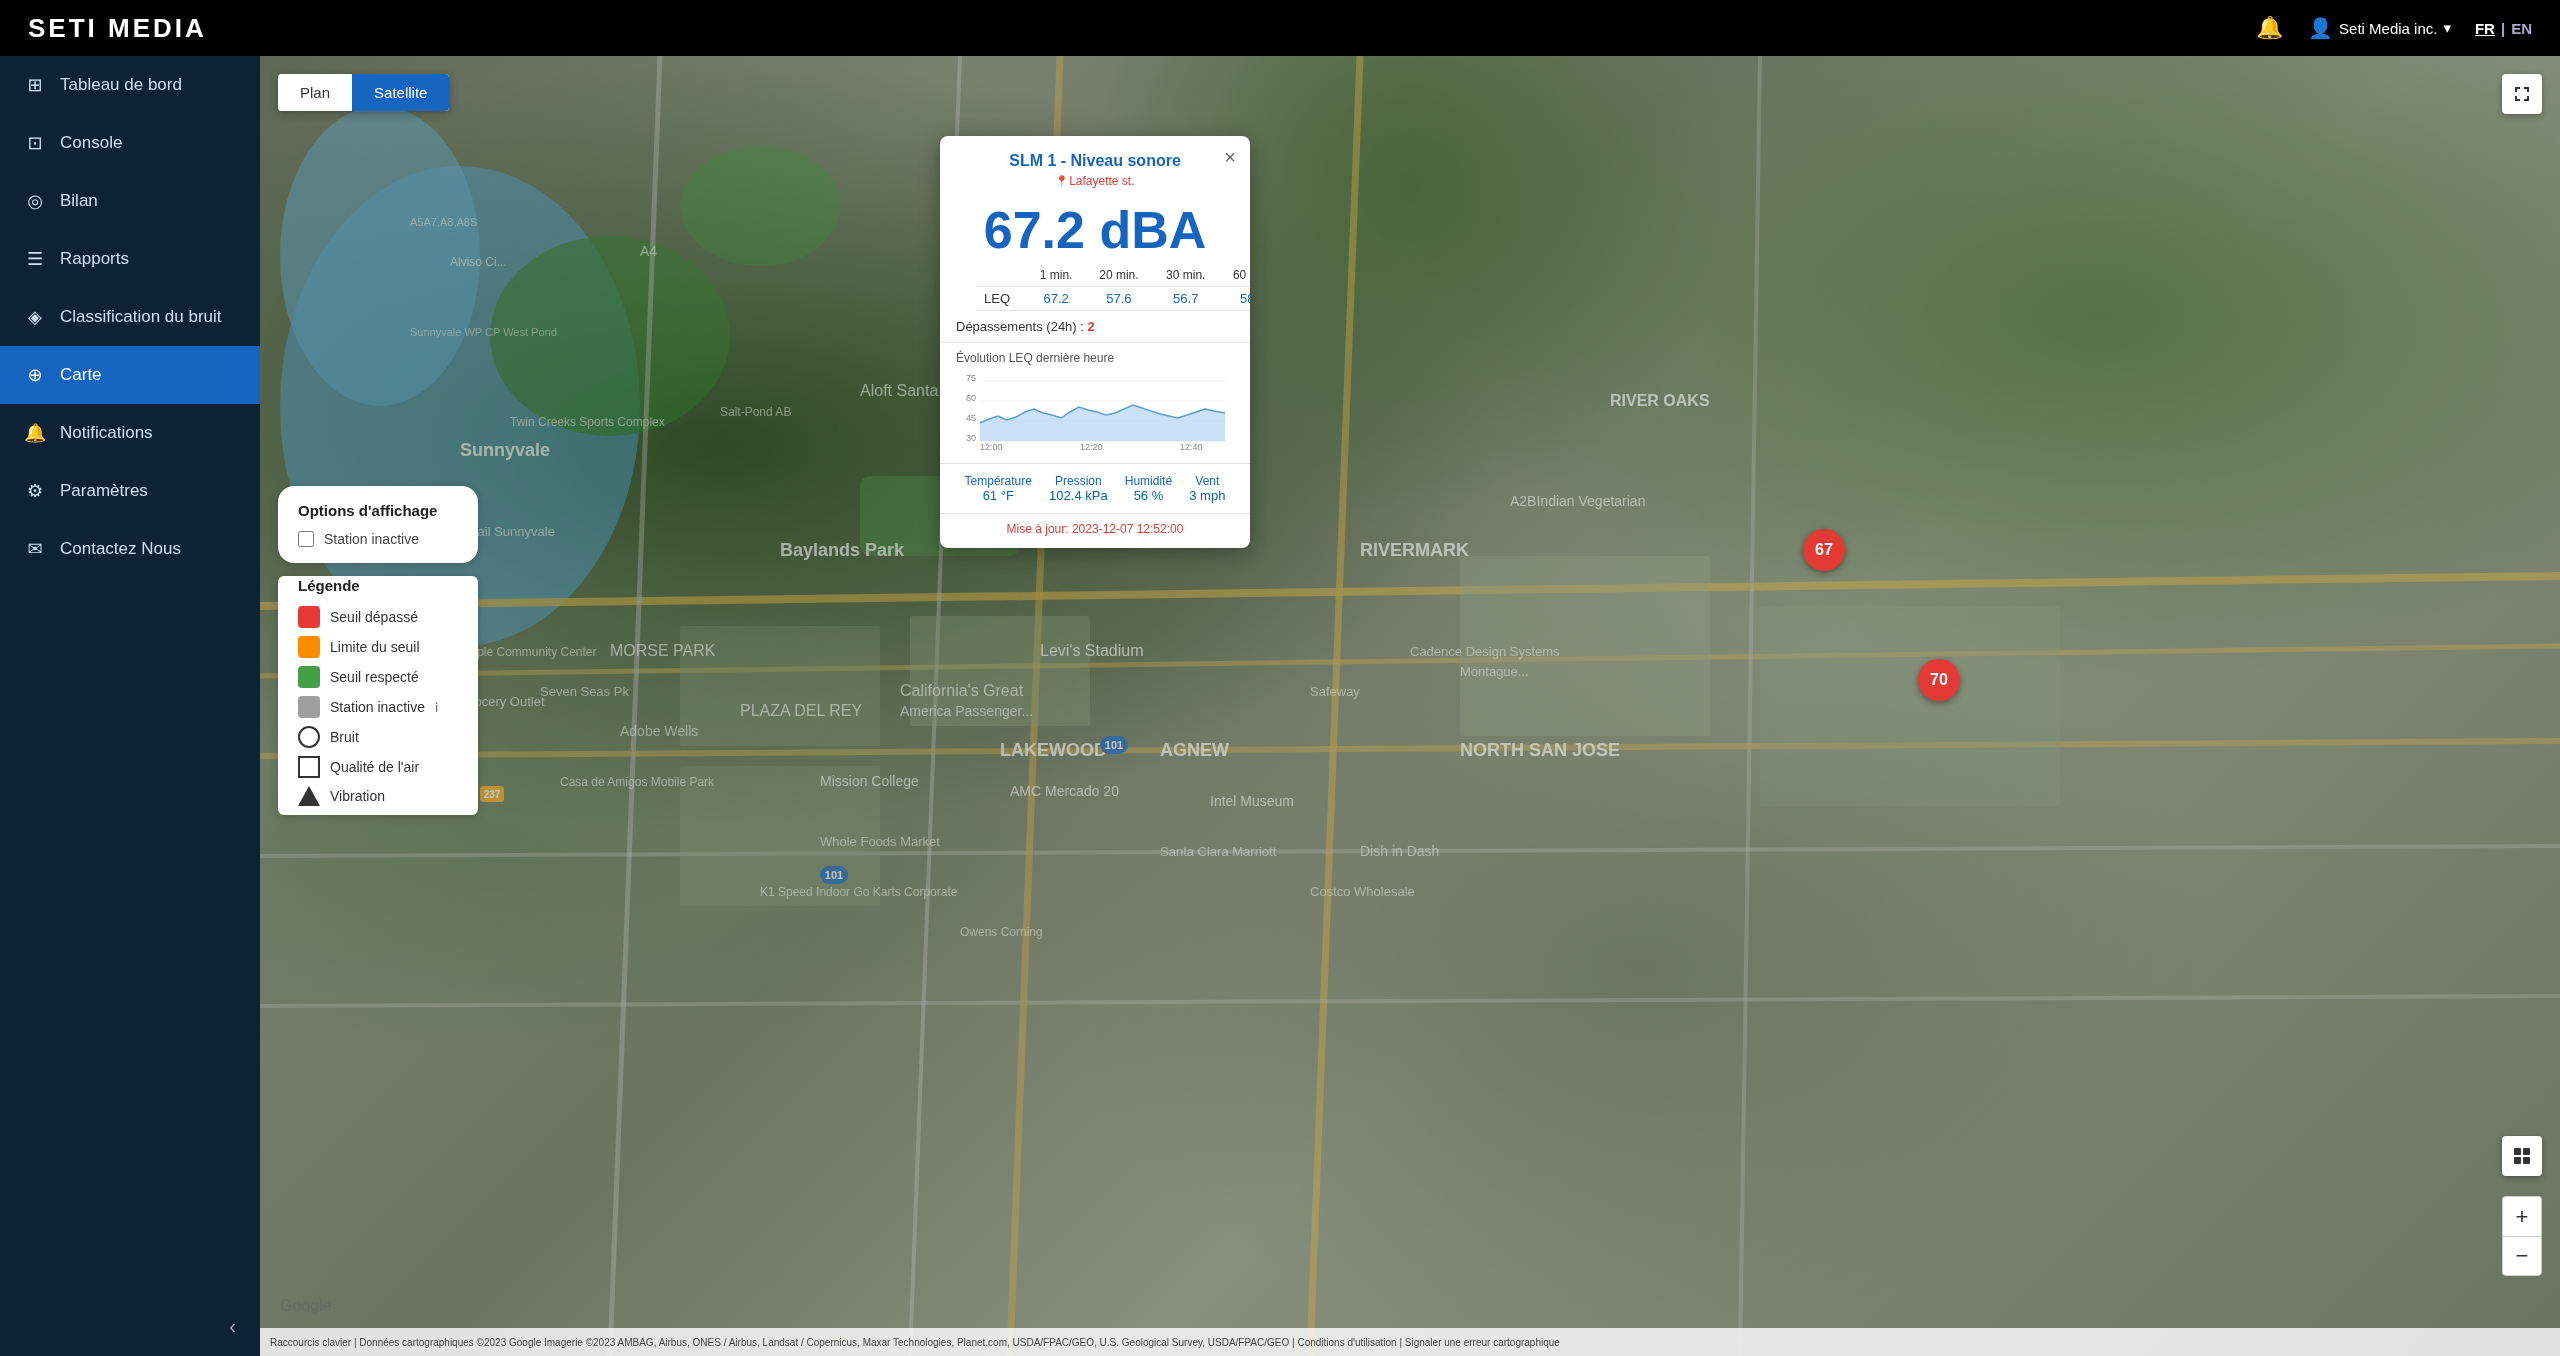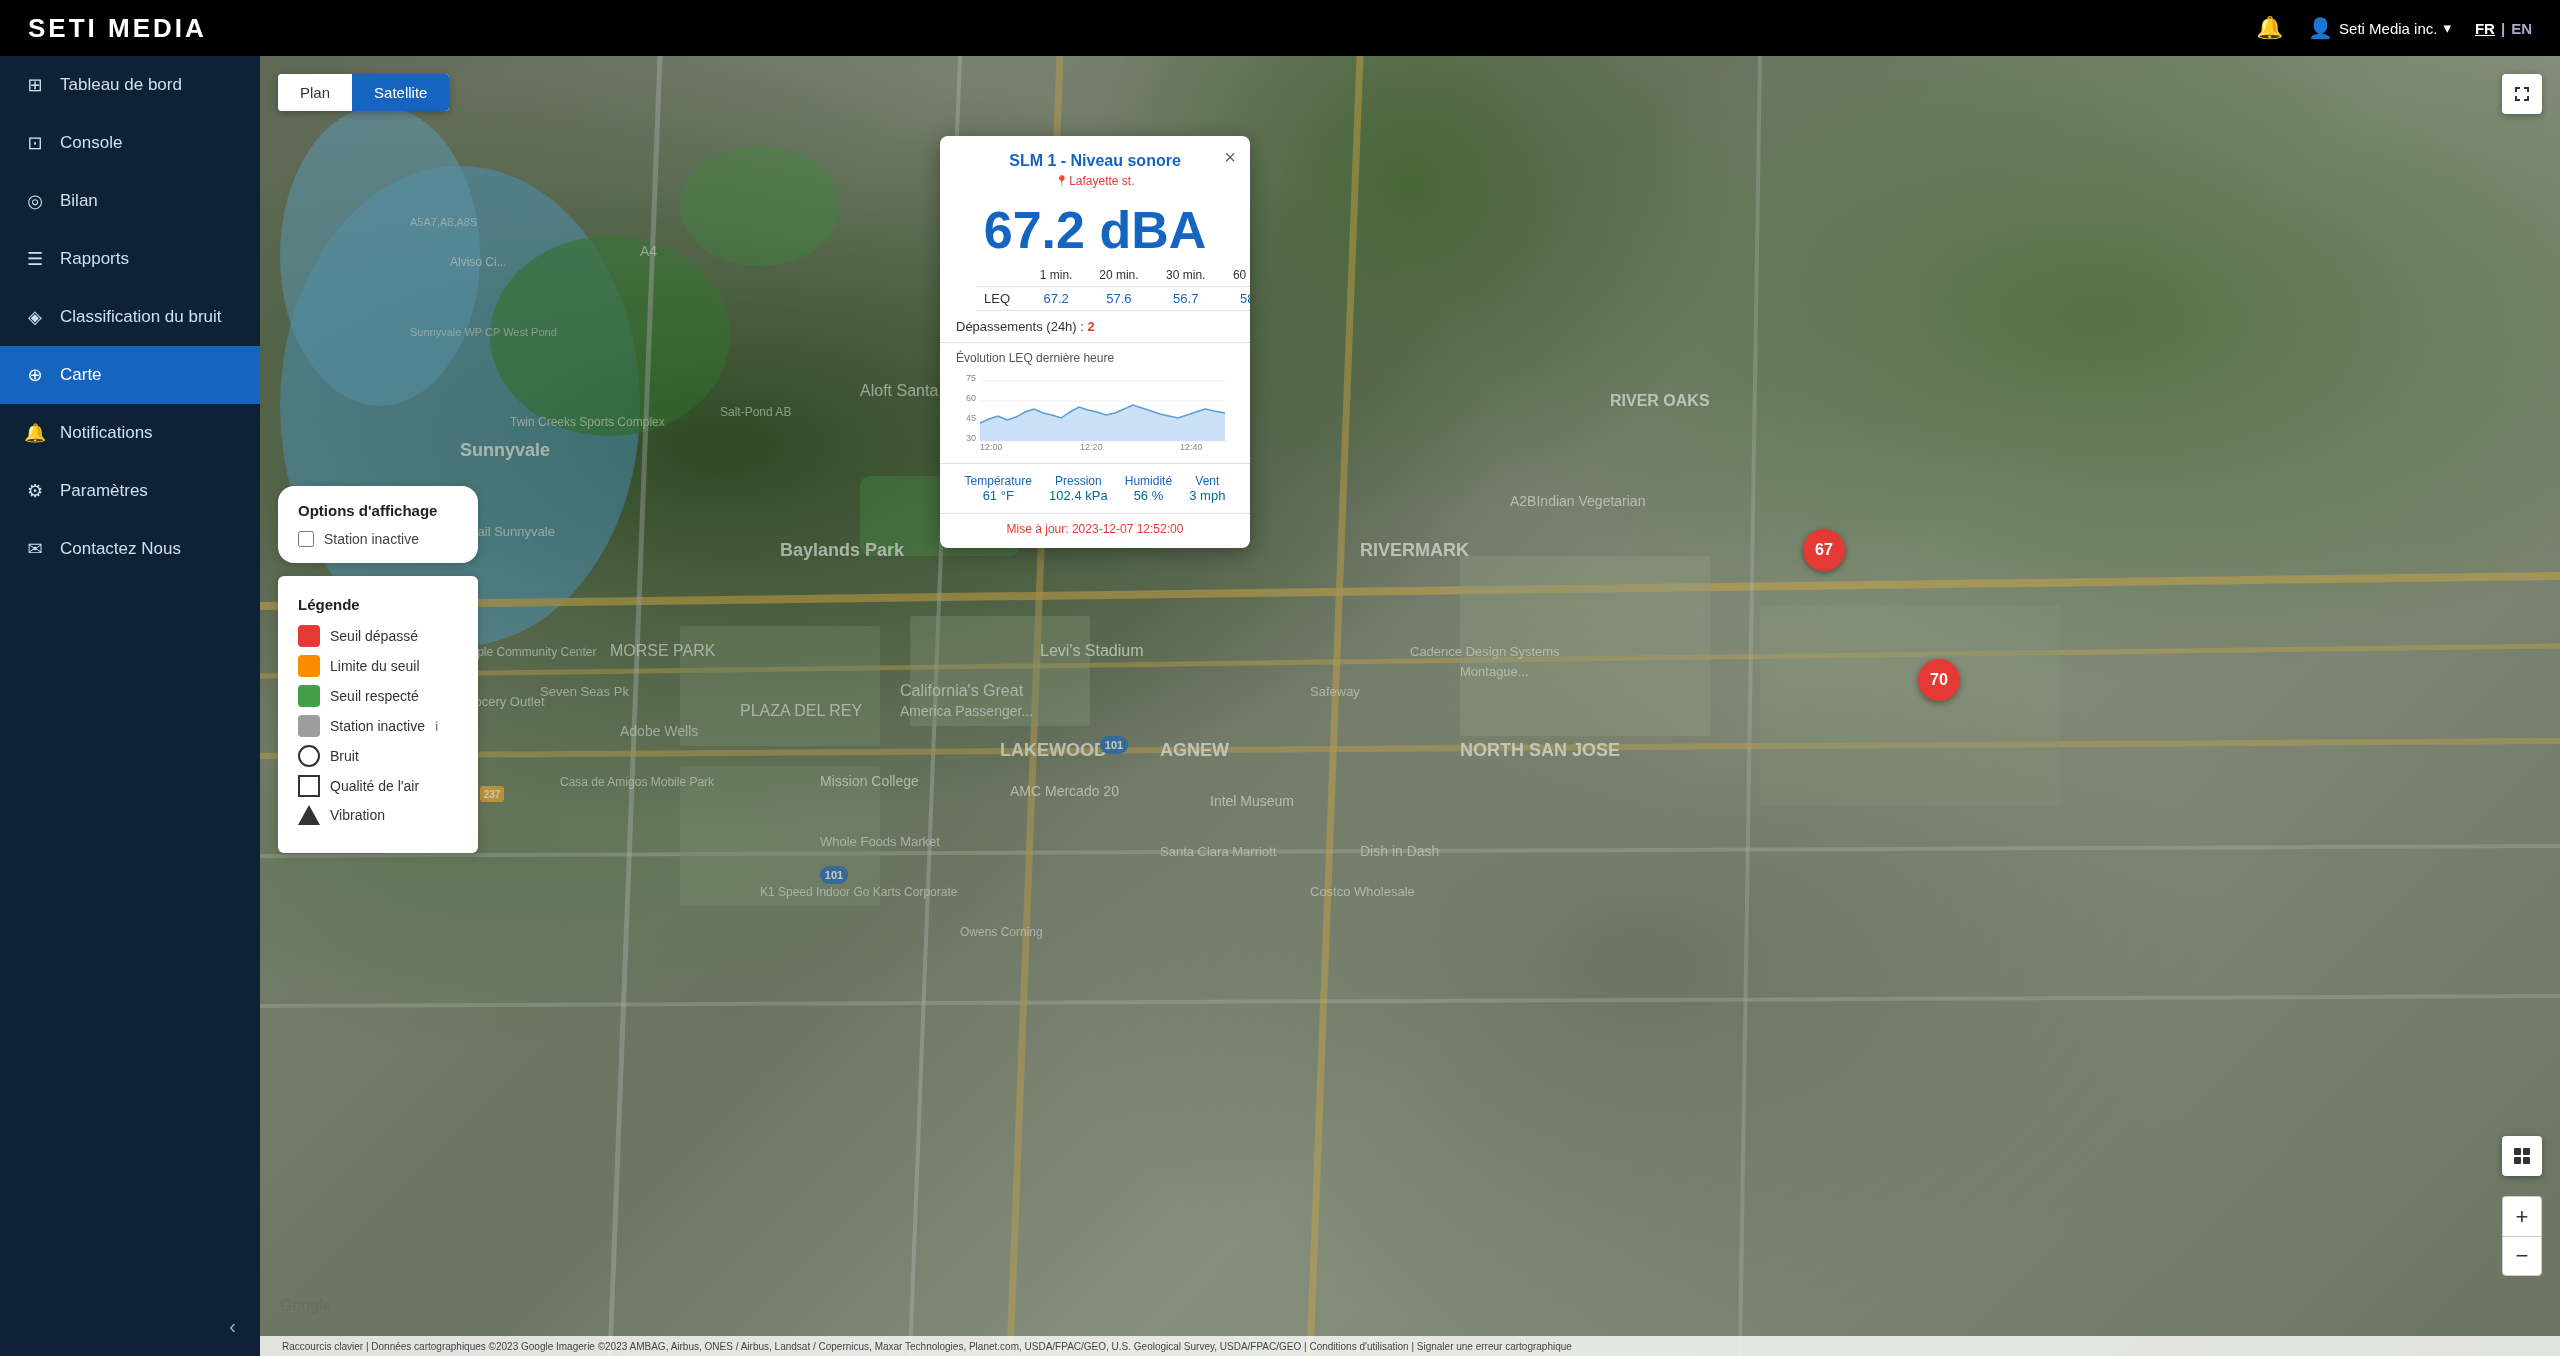--- a/index.html
+++ b/index.html
@@ -196,25 +196,25 @@
       z-index: 20;
       font-size: 18px;
     }
 
     
     .map-attribution {
       position: absolute;
       bottom: 0;
       left: 0;
       right: 0;
-      height: 20px;
+      height: 28px;
       background: rgba(255,255,255,0.8);
       display: flex;
       align-items: center;
-      padding: 0 22px;
+      padding: 0 10px;
       font-size: 11px;
       color: #444;
       gap: 8px;
       z-index: 20;
     }
 
     
     .map-marker {
       position: absolute;
       border-radius: 50%;
@@ -260,21 +260,21 @@
       height: 16px;
     }
 
     
     .legend-panel {
       position: absolute;
       left: 18px;
       top: 520px;
       background: white;
       border-radius: 6px;
-      padding: 20px 20px;
+      padding: 1px 20px;
       box-shadow: 0 2px 10px rgba(0,0,0,0.2);
       z-index: 20;
       min-width: 200px;
     }
     .legend-title {
       font-size: 15px;
       font-weight: 700;
       color: #222;
       margin-bottom: 12px;
     }

